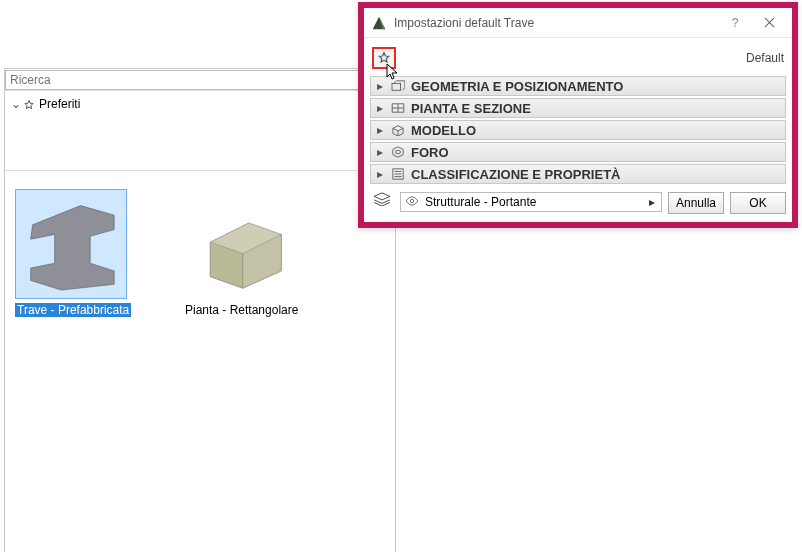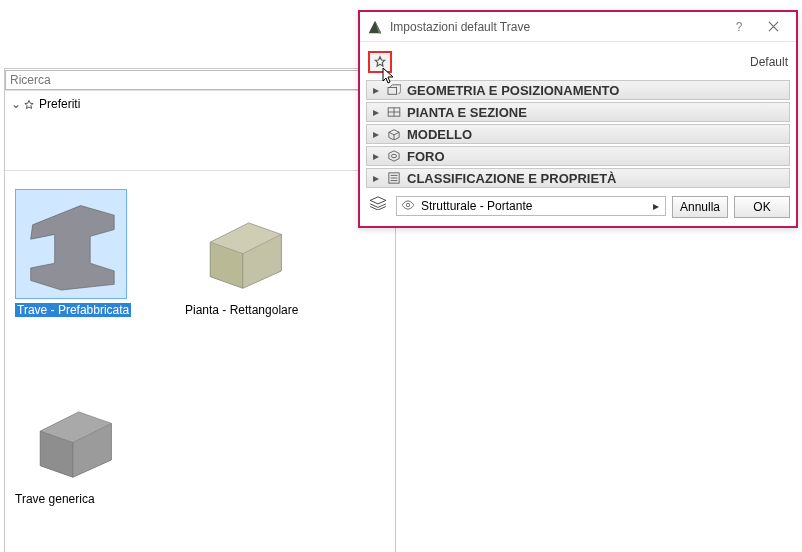--- a/index.html
+++ b/index.html
@@ -24,21 +24,21 @@
   .thumb.sel .img{background:#cfe8ff;border:1px solid #6bb1f2;}
   .thumb .label{margin-top:4px;text-align:center;font-size:11px;}
   .thumb.sel .label span{background:#2a84d8;color:#fff;padding:0 2px;}
 
   .bottom-bar{display:flex;align-items:center;height:28px;border-top:1px solid #ddd;padding:0 4px;gap:8px;}
   .bottom-bar .spacer{flex:1;}
   .ico-btn{width:18px;height:18px;display:flex;align-items:center;justify-content:center;cursor:pointer;}
   .btn{height:22px;padding:0 12px;border:1px solid #aaa;background:linear-gradient(#fefefe,#e8e8e8);cursor:pointer;display:flex;align-items:center;gap:0;}
 
   
-  .dialog { position:absolute; left:358px; top:10px; width:440px; border:2px solid #be185d; background:#fff; box-shadow:0 2px 6px rgba(0,0,0,.15);}
+  .dialog { position:absolute; left:358px; top:2px; width:440px; border:6px solid #be185d; background:#fff; box-shadow:0 2px 6px rgba(0,0,0,.15);}
   .titlebar{height:30px;display:flex;align-items:center;padding:0 6px;border-bottom:1px solid #e5e5e5;}
   .titlebar .app-ico{width:18px;height:18px;margin-right:6px;}
   .titlebar .title{flex:1;color:#555;}
   .titlebar .winbtn{width:34px;height:24px;display:flex;align-items:center;justify-content:center;color:#888;cursor:pointer;}
 
   .fav-row{height:28px;display:flex;align-items:center;padding:0 8px;margin-top:6px;}
   .fav-btn{width:24px;height:22px;border:2px solid #ec2a2a;background:#f4f4f4;display:flex;align-items:center;justify-content:center;cursor:pointer;position:relative;}
   .fav-row .lbl{margin-left:auto;color:#444;}
   .cursor-overlay{position:absolute;left:12px;top:14px;pointer-events:none;}
 
@@ -95,30 +95,20 @@
     <div class="thumb">
       <div class="img">
         <svg width="96" height="96" viewBox="0 0 100 100">
           <polygon points="18,48 58,28 92,40 92,78 52,96 18,84" fill="#cfceb5" stroke="#777" stroke-width="0.6"></polygon>
           <polygon points="18,48 52,60 52,96 18,84" fill="#bab996" stroke="#777" stroke-width="0.4"></polygon>
           <polygon points="52,60 92,40 92,78 52,96" fill="#c4c2a6" stroke="#777" stroke-width="0.4"></polygon>
         </svg>
       </div>
       <div class="label"><span>Pianta - Rettangolare</span></div>
     </div>
-    <div class="thumb">
-      <div class="img">
-        <svg width="96" height="96" viewBox="0 0 100 100">
-          <polygon points="18,48 58,28 92,40 92,78 52,96 18,84" fill="#a9a9a9" stroke="#666" stroke-width="0.6"></polygon>
-          <polygon points="18,48 52,60 52,96 18,84" fill="#8e8e8e" stroke="#666" stroke-width="0.4"></polygon>
-          <polygon points="52,60 92,40 92,78 52,96" fill="#9b9b9b" stroke="#666" stroke-width="0.4"></polygon>
-        </svg>
-      </div>
-      <div class="label"><span>Trave generica</span></div>
-    </div>
   </div>
 
   <div class="bottom-bar">
     <div class="ico-btn">
       <svg width="16" height="16" viewBox="0 0 24 24">
           <path fill="none" stroke="#2268c0" stroke-width="2" d="M12 5l2 4.5L18 10l-3 3 .7 4.5L12 15l-3.7 2.5L9 13l-3-3 4-.5z"></path>
           <text x="15" y="9" font-size="10" fill="#2268c0">+</text>
         </svg>
     </div>
     <div class="ico-btn">

